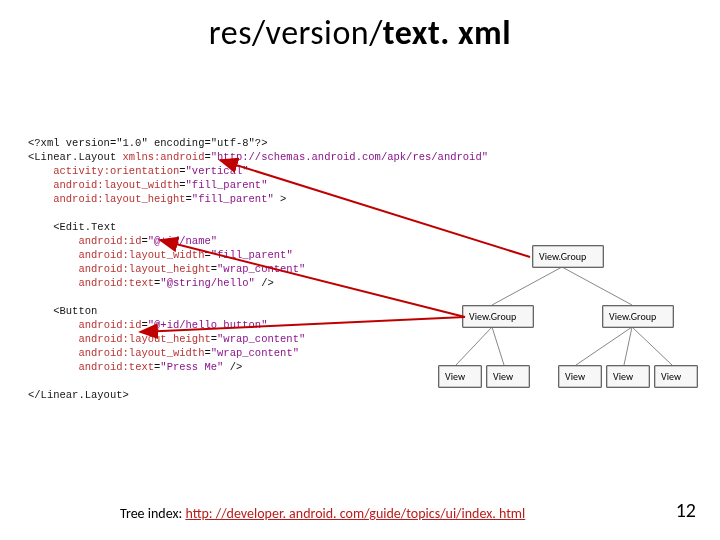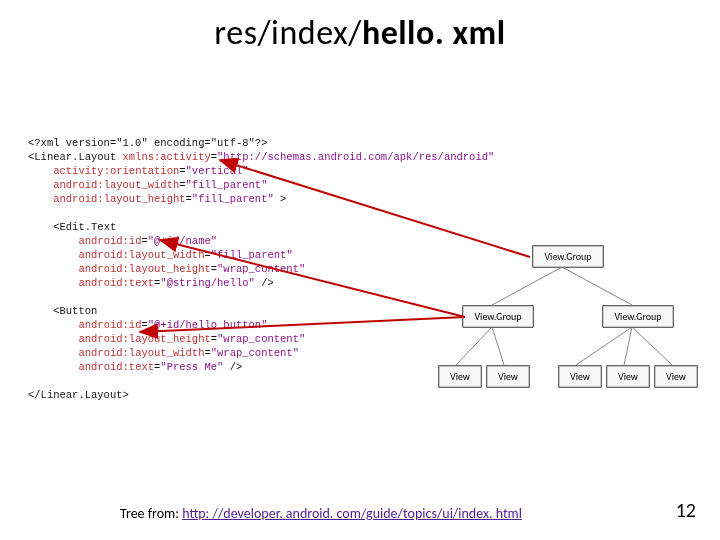--- a/index.html
+++ b/index.html
@@ -6,47 +6,47 @@
   .slide{position:relative;width:720px;height:540px}
   .title{position:absolute;top:12px;left:0;width:720px;text-align:center;font-size:34px;letter-spacing:0.5px}
   .title .bold{font-weight:700}
   .bullet{position:absolute;top:86px;left:36px;font-size:20px}
   .bullet .dot{display:inline-block;width:18px}
   .code{position:absolute;top:136px;left:28px;font-family:"Courier New",monospace;font-size:10.5px;line-height:14px;color:#000;white-space:pre}
   .code .attr{color:#b22222}
   .code .val{color:#800080}
   .blur{filter:blur(0.4px);opacity:0.92}
   .tree{position:absolute;top:245px;left:432px;width:260px;height:170px}
-  .node{position:absolute;border:1px solid #666;background:#f7f7f7;font-size:10px;text-align:center;padding:4px 6px;border-radius:1px;box-shadow:0 0 0 0.5px #999 inset}
+  .node{position:absolute;border:1px solid #666;background:#f7f7f7;font-size:10px;text-align:left;padding:4px 6px;border-radius:1px;box-shadow:0 0 0 0.5px #999 inset}
   .nodeA{top:0;left:100px;width:58px}
   .nodeB{top:60px;left:30px;width:58px}
   .nodeC{top:60px;left:170px;width:58px}
   .nodeD{top:120px;left:6px;width:30px}
   .nodeE{top:120px;left:54px;width:30px}
   .nodeF{top:120px;left:126px;width:30px}
   .nodeG{top:120px;left:174px;width:30px}
   .nodeH{top:120px;left:222px;width:30px}
   .tree svg{position:absolute;top:0;left:0;width:260px;height:170px;overflow:visible}
   .tree line{stroke:#888;stroke-width:1}
   .arrows{position:absolute;top:0;left:0;width:720px;height:540px;pointer-events:none}
   .footer{position:absolute;bottom:18px;left:120px;font-size:14px}
-  .footer a{color:#4c1d95}
+  .footer a{color:#b91c1c}
   .pagenum{position:absolute;bottom:18px;right:24px;font-size:20px}
 </style>
 </head>
 <body>
 
 <div class="slide">
   <div class="title">
-    <span>res/index/</span><span class="bold">hello. xml</span>
+    <span>res/version/</span><span class="bold">text. xml</span>
   </div>
 
 
   <div class="code blur"><span>&lt;?xml version="1.0" encoding="utf-8"?&gt;</span>
-<span>&lt;Linear.Layout </span><span class="attr">xmlns:activity</span><span>=</span><span class="val">"http://schemas.android.com/apk/res/android"</span>
+<span>&lt;Linear.Layout </span><span class="attr">xmlns:android</span><span>=</span><span class="val">"http://schemas.android.com/apk/res/android"</span>
     <span class="attr">activity:orientation</span><span>=</span><span class="val">"vertical"</span>
     <span class="attr">android:layout_width</span><span>=</span><span class="val">"fill_parent"</span>
     <span class="attr">android:layout_height</span><span>=</span><span class="val">"fill_parent"</span><span> &gt;</span>
 
     <span>&lt;Edit.Text</span>
         <span class="attr">android:id</span><span>=</span><span class="val">"@+id/name"</span>
         <span class="attr">android:layout_width</span><span>=</span><span class="val">"fill_parent"</span>
         <span class="attr">android:layout_height</span><span>=</span><span class="val">"wrap_content"</span>
         <span class="attr">android:text</span><span>=</span><span class="val">"@string/hello"</span><span> /&gt;</span>
 
@@ -83,16 +83,16 @@
       <marker id="ah" markerWidth="10" markerHeight="8" refX="9" refY="4" orient="auto">
         <polygon points="0,0 10,4 0,8" fill="#c00000"></polygon>
       </marker>
     </defs>
     <line x1="530" y1="257" x2="220" y2="160" stroke="#c00000" stroke-width="2" marker-end="url(#ah)"></line>
     <line x1="465" y1="317" x2="160" y2="240" stroke="#c00000" stroke-width="2" marker-end="url(#ah)"></line>
     <line x1="465" y1="317" x2="140" y2="332" stroke="#c00000" stroke-width="2" marker-end="url(#ah)"></line>
   </svg>
 
   <div class="footer">
-    <span>Tree from: </span><a href="#">http: //developer. android. com/guide/topics/ui/index. html</a>
+    <span>Tree index: </span><a href="#">http: //developer. android. com/guide/topics/ui/index. html</a>
   </div>
   <div class="pagenum">12</div>
 </div>
 
 </body></html>

